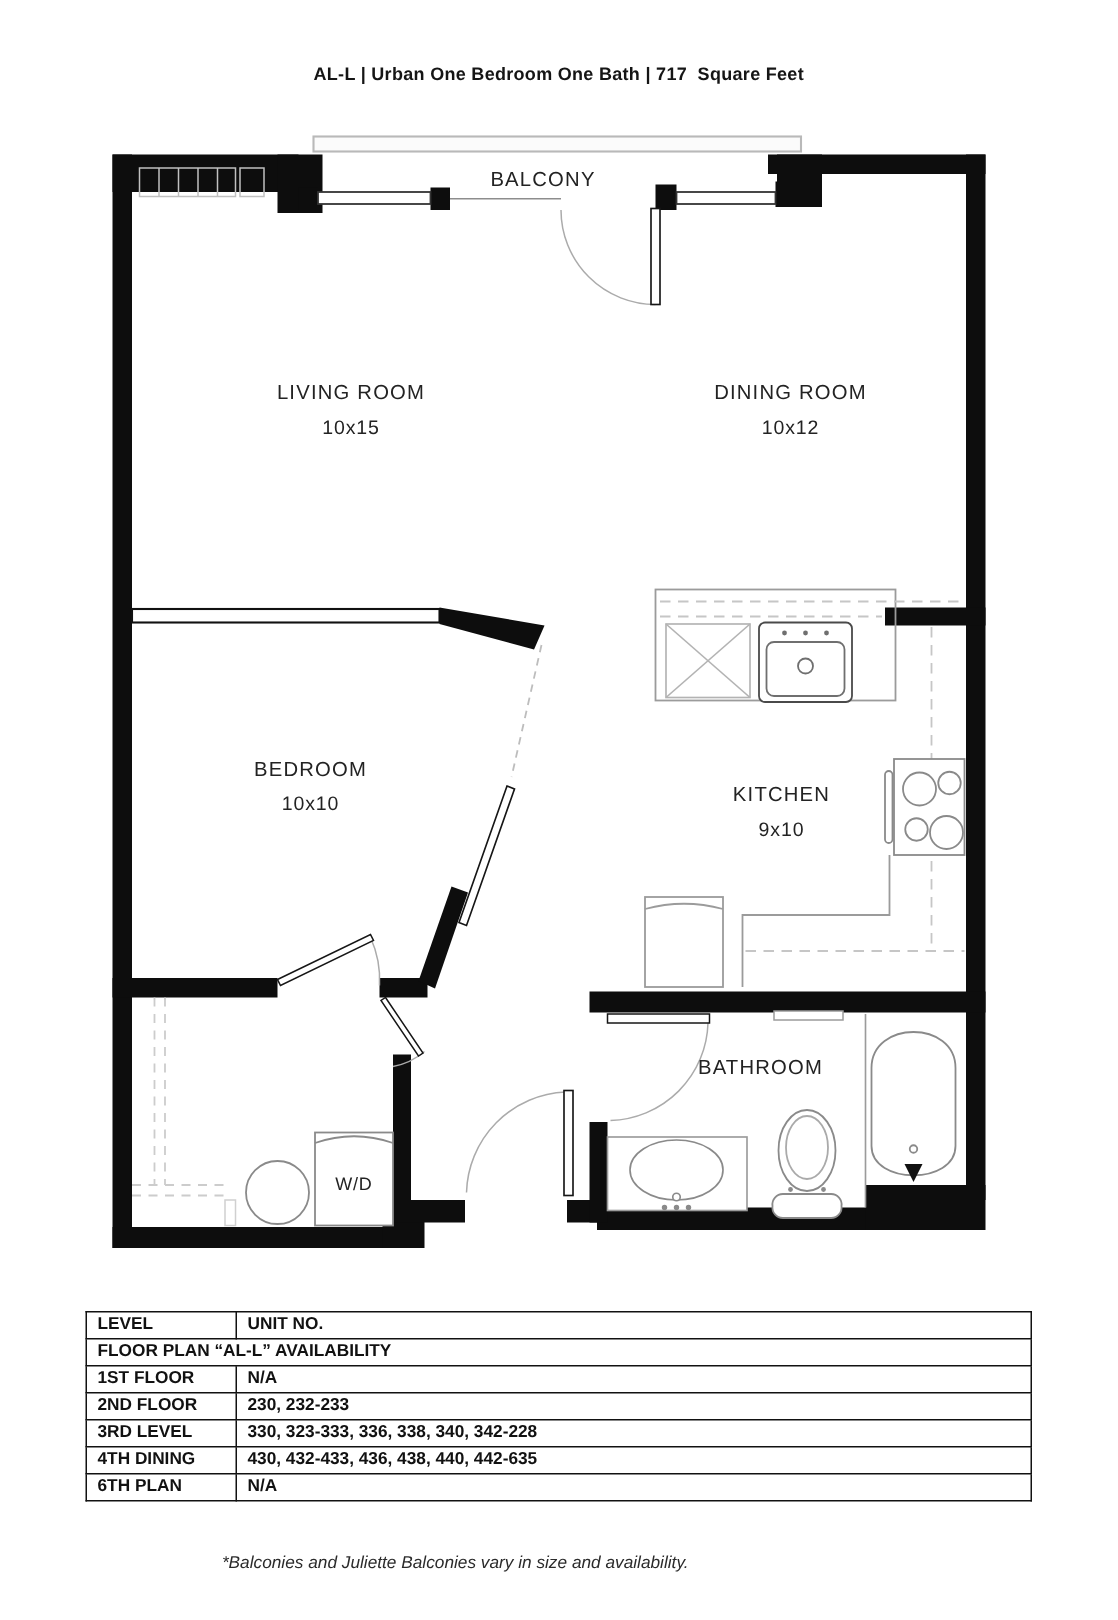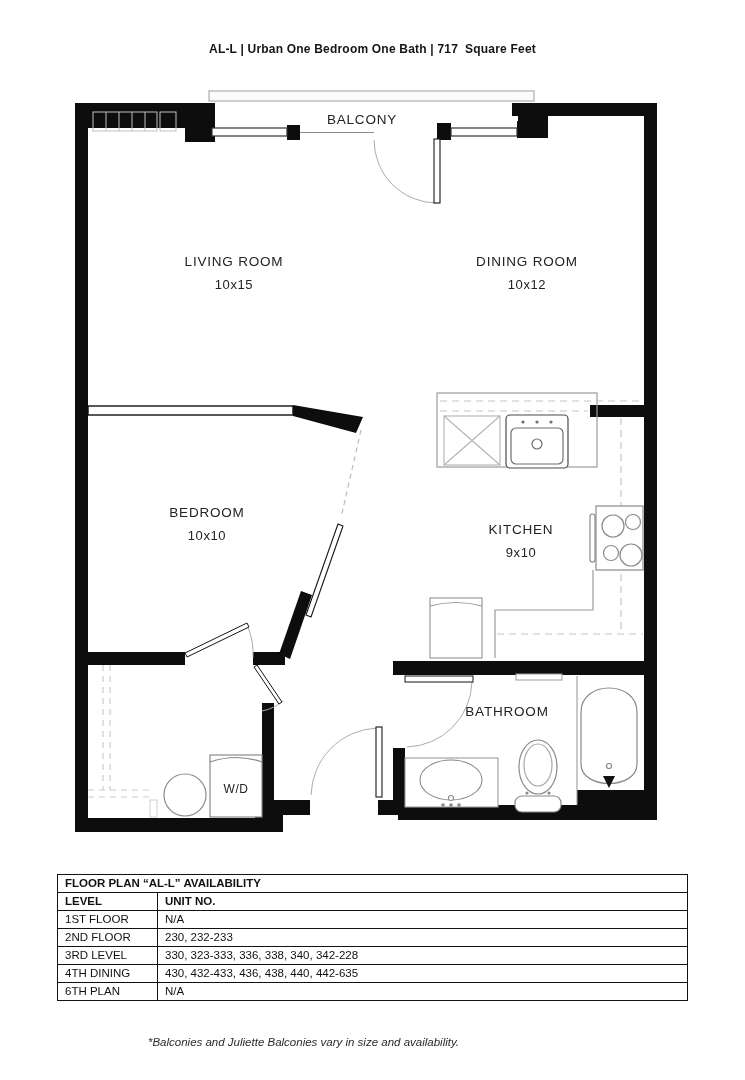--- a/index.html
+++ b/index.html
@@ -6,21 +6,21 @@
   #page{position:relative;width:745px;height:1080px;background:#ffffff;overflow:hidden;
         font-family:"Liberation Sans",sans-serif;}
   #plan-title{position:absolute;top:42px;left:0;width:745px;text-align:center;
               font-size:12px;font-weight:bold;color:#151515;letter-spacing:.2px;white-space:pre;}
   svg text{font-family:"Liberation Sans",sans-serif;fill:#232323;}
   .room-name{font-size:13.5px;letter-spacing:.8px;}
   .room-dim{font-size:13px;letter-spacing:.6px;}
   .wd-label{font-size:12px;letter-spacing:.5px;}
   #availability{position:absolute;left:57px;top:874px;width:631px;border-collapse:collapse;}
   #availability td,#availability th{border:1.6px solid #111;font-size:11.5px;color:#111;
-      padding:2px 7px;line-height:13px;text-align:left;vertical-align:middle;white-space:nowrap;}
+      padding:2px 7px;line-height:13px;text-align:left;vertical-align:middle;white-space:nowrap;font-weight:bold;}
   #availability .tbl-title{font-weight:bold;}
   #availability th{font-weight:bold;}
   #availability td.level-col,#availability th.level-col{width:85px;}
   #watermark{position:absolute;left:8px;top:1026px;font-family:"Liberation Serif",serif;
       font-size:38px;letter-spacing:2px;color:#e3e3e3;
       text-shadow:1px 1px 0 #ffffff,-1px -1px 0 #c9c9c9;z-index:1;}
   #footnote{position:absolute;left:0;top:1036px;width:607px;text-align:center;
       font-size:11.5px;font-style:italic;color:#2b2b2b;z-index:2;}
 </style>
 </head>
@@ -192,25 +192,25 @@
       <text class="room-name" x="521" y="534">KITCHEN</text>
       <text class="room-dim" x="521" y="557">9x10</text>
       <text class="room-name" x="507" y="716">BATHROOM</text>
       <text class="wd-label" x="236" y="793">W/D</text>
     </g>
   </svg>
 
   <table id="availability">
     <tbody>
       <tr>
-        <td class="tbl-title" colspan="2">FLOOR PLAN “AL-L” AVAILABILITY</td>
+        <th class="level-col">LEVEL</th>
+        <th>UNIT NO.</th>
       </tr>
       <tr>
-        <th class="level-col">LEVEL</th>
-        <th>UNIT NO.</th>
+        <td class="tbl-title" colspan="2">FLOOR PLAN “AL-L” AVAILABILITY</td>
       </tr>
     <tr>
           <td class="level-col">1ST FLOOR</td>
           <td>N/A</td>
         </tr>
         <tr>
           <td class="level-col">2ND FLOOR</td>
           <td>230, 232-233</td>
         </tr>
         <tr>

